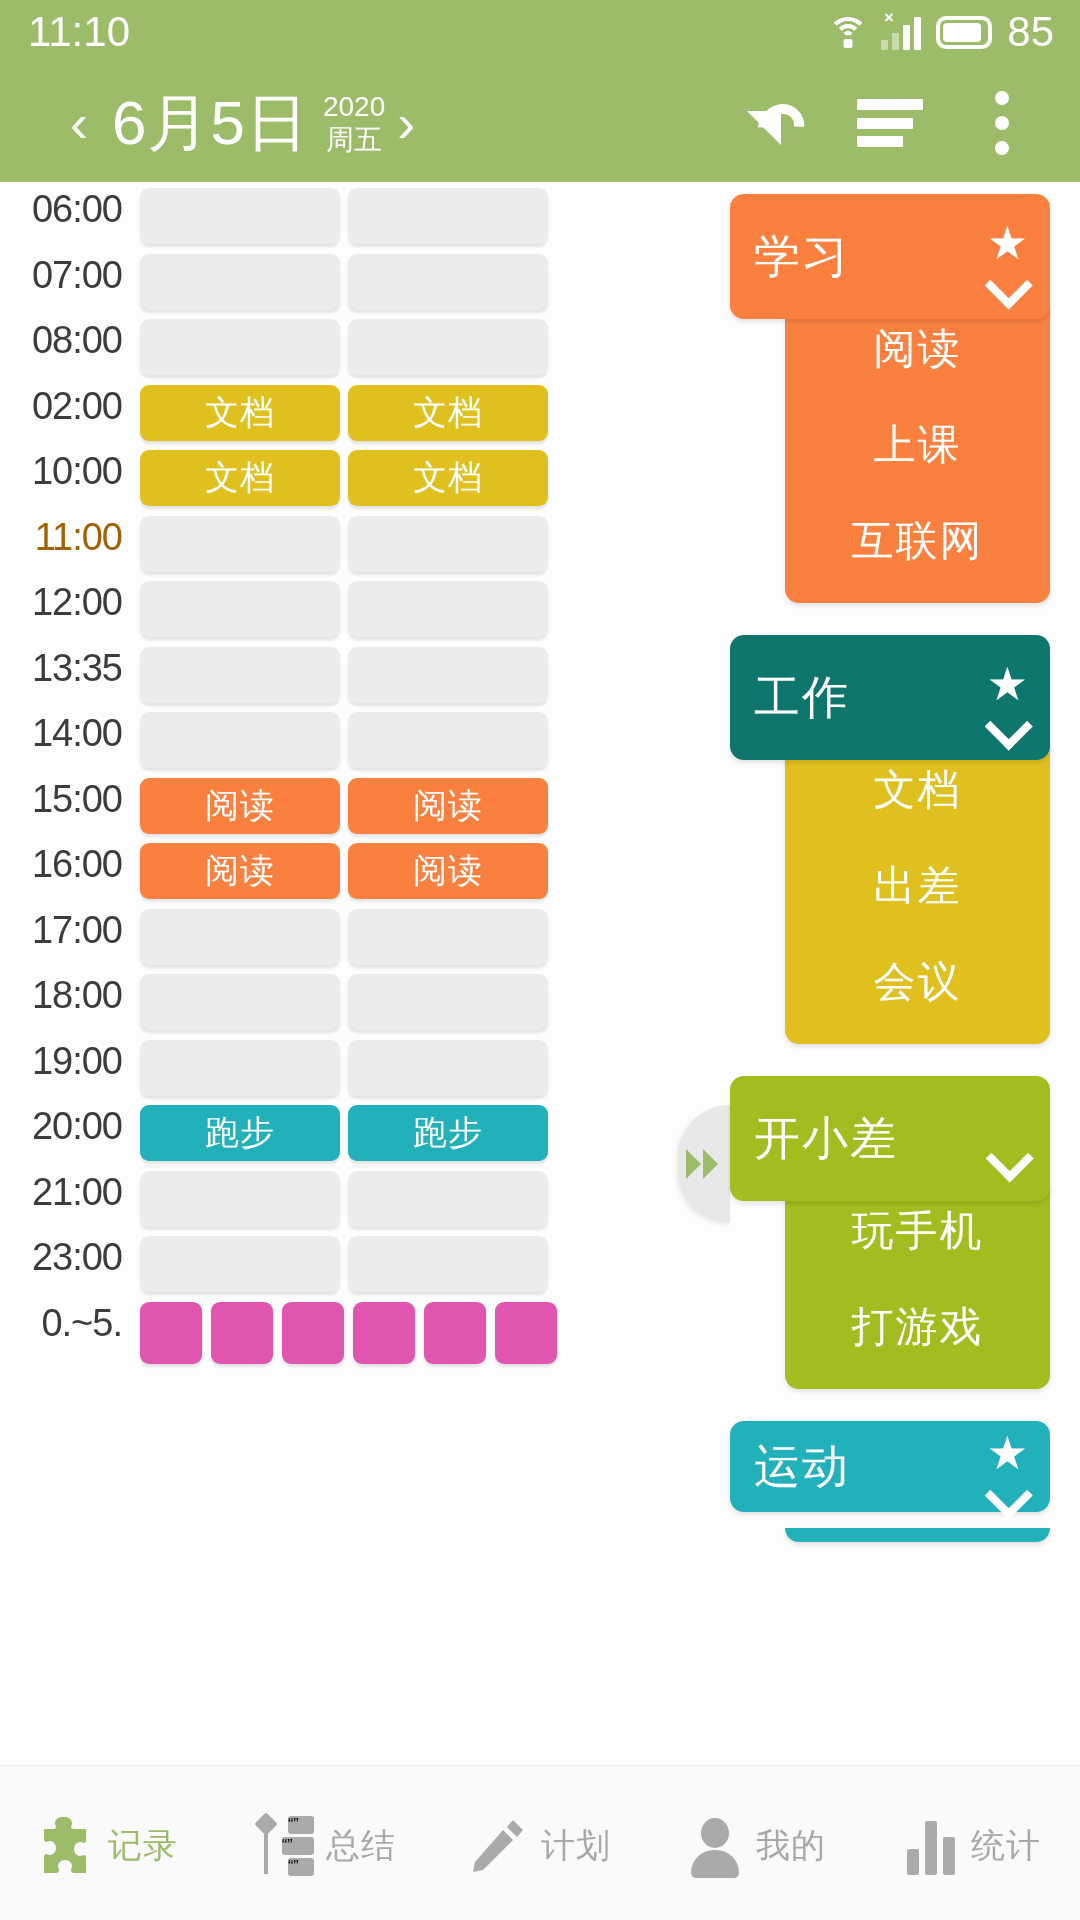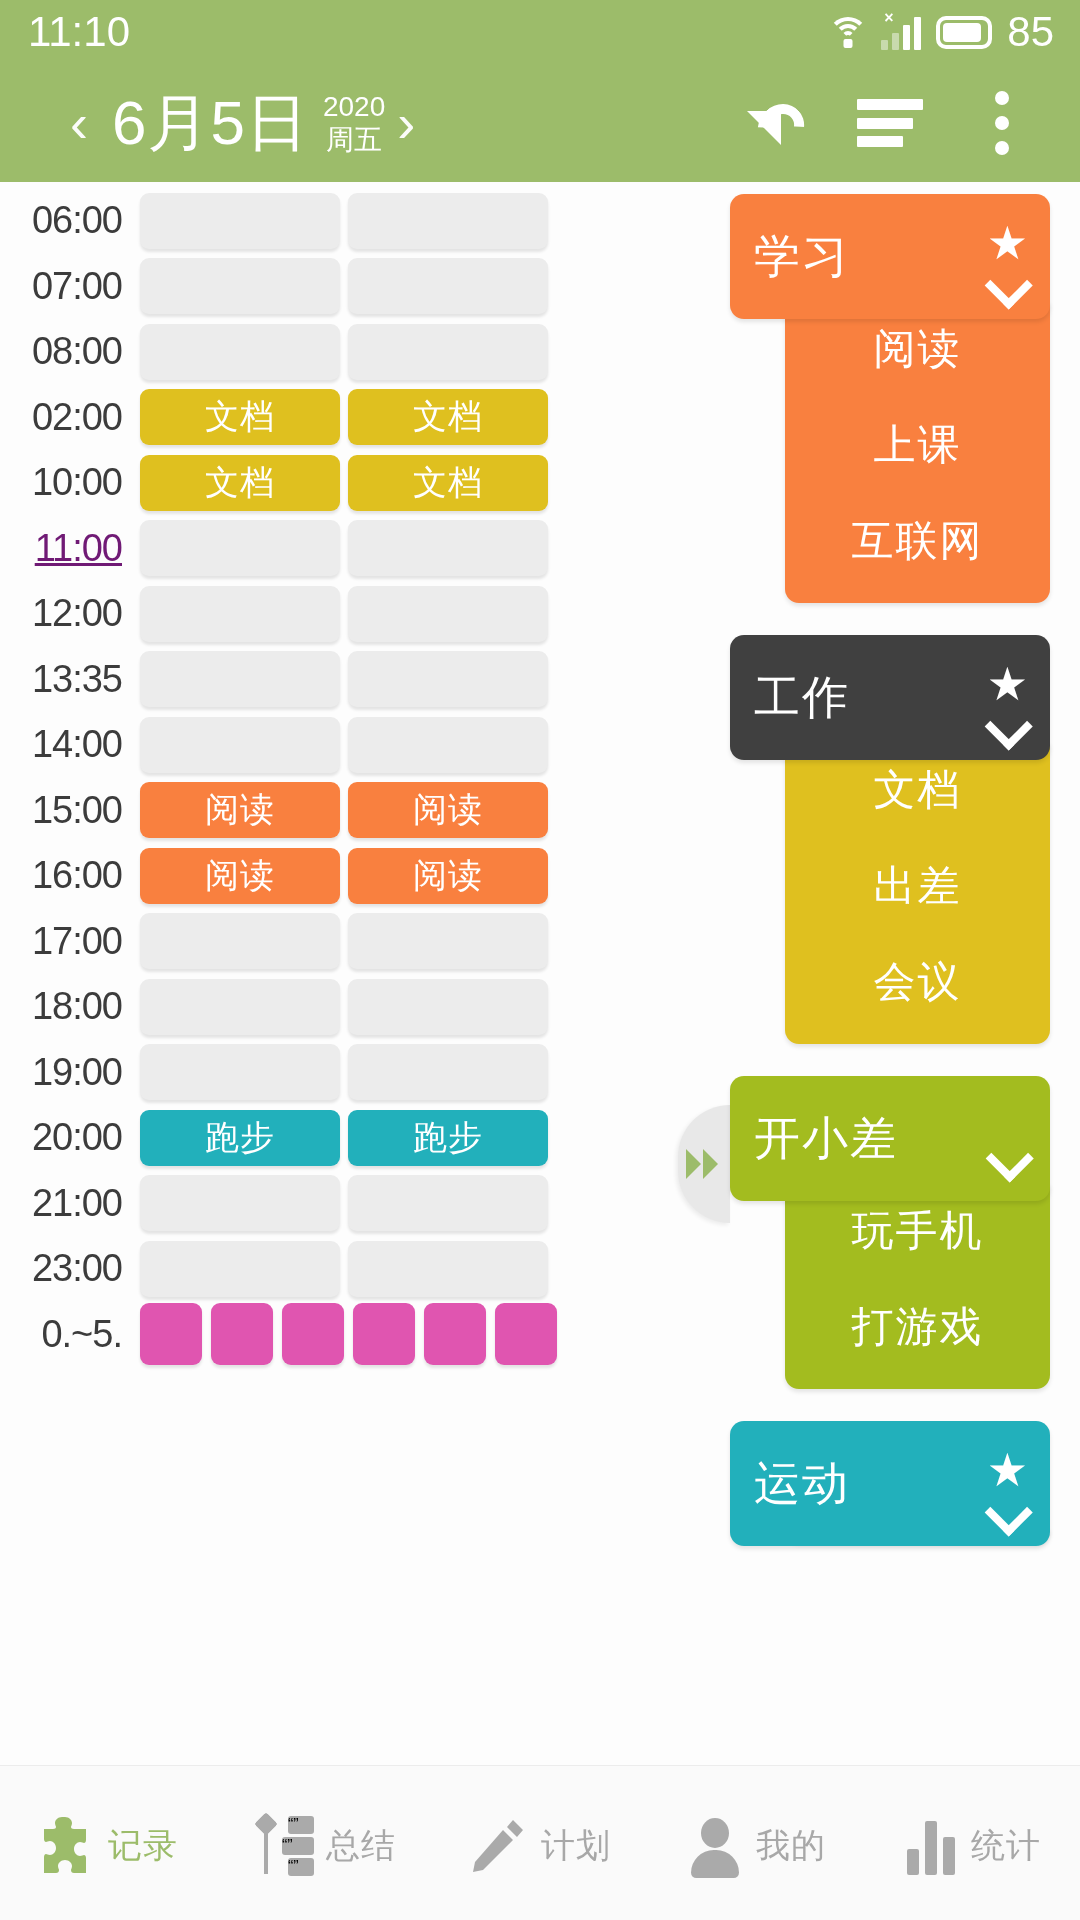--- a/index.html
+++ b/index.html
@@ -75,24 +75,24 @@
   .ic-dots{ width:14px; height:64px; display:flex; flex-direction:column;
             justify-content:space-between; align-items:center; }
   .ic-dots i{ width:14px; height:14px; background:#fff; border-radius:50%; }
 
   
   .main{ position:absolute; left:0; top:182px; width:1080px; height:1583px;
          background:#fdfdfd; }
 
   
   .timeline{ position:absolute; left:0; top:6px; width:680px; }
-  .trow{ display:flex; align-items:center; height:65.5px; }
+  .trow{ display:flex; height:65.5px; }
   .tlabel{ width:140px; text-align:right; padding-right:18px;
            font-size:38px; color:#3c3c3c; letter-spacing:-1px; }
-  .tlabel.now{ color:#701a75;text-decoration:underline; }
+  .tlabel.now{ color:#a16207; }
   .cells{ display:flex; gap:8px; }
   .cell{ width:200px; height:56px; border-radius:9px; background:#ececec;
          box-shadow:0 3px 3px rgba(0,0,0,.10);
          display:flex; align-items:center; justify-content:center;
          color:#fff; font-size:34px; letter-spacing:1px; }
   .cell.empty{ color:transparent; }
   .lastrow .cells{ gap:9px; }
   .lastrow .cell{ width:62px; height:62px; border-radius:9px; }
 
   
@@ -370,21 +370,21 @@
               <div class="chev"></div>
             </div>
           </div>
         </div>
         <div class="cat" style="top: 453px;">
           <div class="cat-body" style="background: rgb(223, 192, 31); top: 107px; height: 302px;">
             <div class="sub">文档</div>
             <div class="sub">出差</div>
             <div class="sub">会议</div>
           </div>
-          <div class="cat-head" style="background: #404040; height: 125px;">
+          <div class="cat-head" style="background: #0f766e; height: 125px;">
             <div class="cat-title">工作</div>
             <div class="cat-ctrls">
               <div class="star">★</div>
               <div class="chev"></div>
             </div>
           </div>
         </div>
         <div class="cat" style="top: 894px;">
           <div class="cat-body" style="background: rgb(163, 188, 31); top: 107px; height: 206px;">
             <div class="sub">玩手机</div>
@@ -393,21 +393,21 @@
           <div class="cat-head" style="background: rgb(163, 188, 31); height: 125px;">
             <div class="cat-title">开小差</div>
             <div class="cat-ctrls">
               <div style="height: 28px;"></div>
               <div class="chev"></div>
             </div>
           </div>
         </div>
         <div class="cat" style="top: 1239px;">
           <div class="cat-body" style="background: rgb(34, 176, 187); top: 107px; height: 14px;"></div>
-          <div class="cat-head" style="background: rgb(34, 176, 187); height: 125px;">
+          <div class="cat-head" style="background: rgb(34, 176, 187); height: 91px;">
             <div class="cat-title">运动</div>
             <div class="cat-ctrls">
               <div class="star">★</div>
               <div class="chev"></div>
             </div>
           </div>
         </div>
       </div>
   </div>
 

